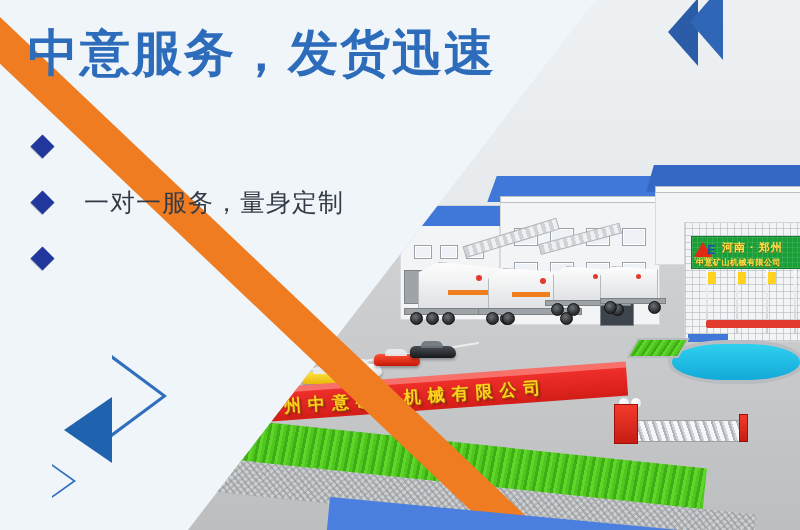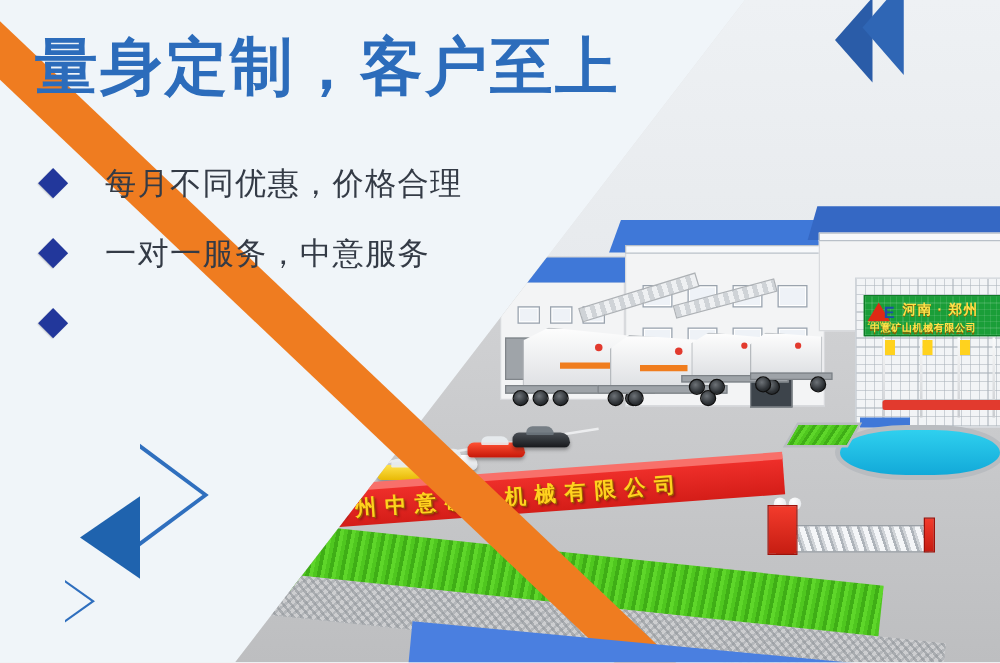--- a/index.html
+++ b/index.html
@@ -395,29 +395,28 @@
   <div class="chev chev-b"></div>
 
   <div class="blue-band"></div>
 
   <div class="tri tri-outline-big"></div>
   <div class="tri tri-outline-big-in"></div>
   <div class="tri tri-solid"></div>
   <div class="tri tri-outline-small"></div>
   <div class="tri tri-outline-small-in"></div>
 
-  <div class="headline">量身定制，客户至上</div>
+  <div class="headline">中意服务，发货迅速</div>
 
   <div class="bullets">
     <div class="bullet">
       <div class="dmd"></div>
-      <div class="btxt">每月不同优惠，价格合理</div>
     </div>
     <div class="bullet">
       <div class="dmd"></div>
-      <div class="btxt">一对一服务，中意服务</div>
+      <div class="btxt">一对一服务，量身定制</div>
     </div>
     <div class="bullet">
       <div class="dmd"></div>
     </div>
   </div>
 
 </div>
 
 </body></html>

